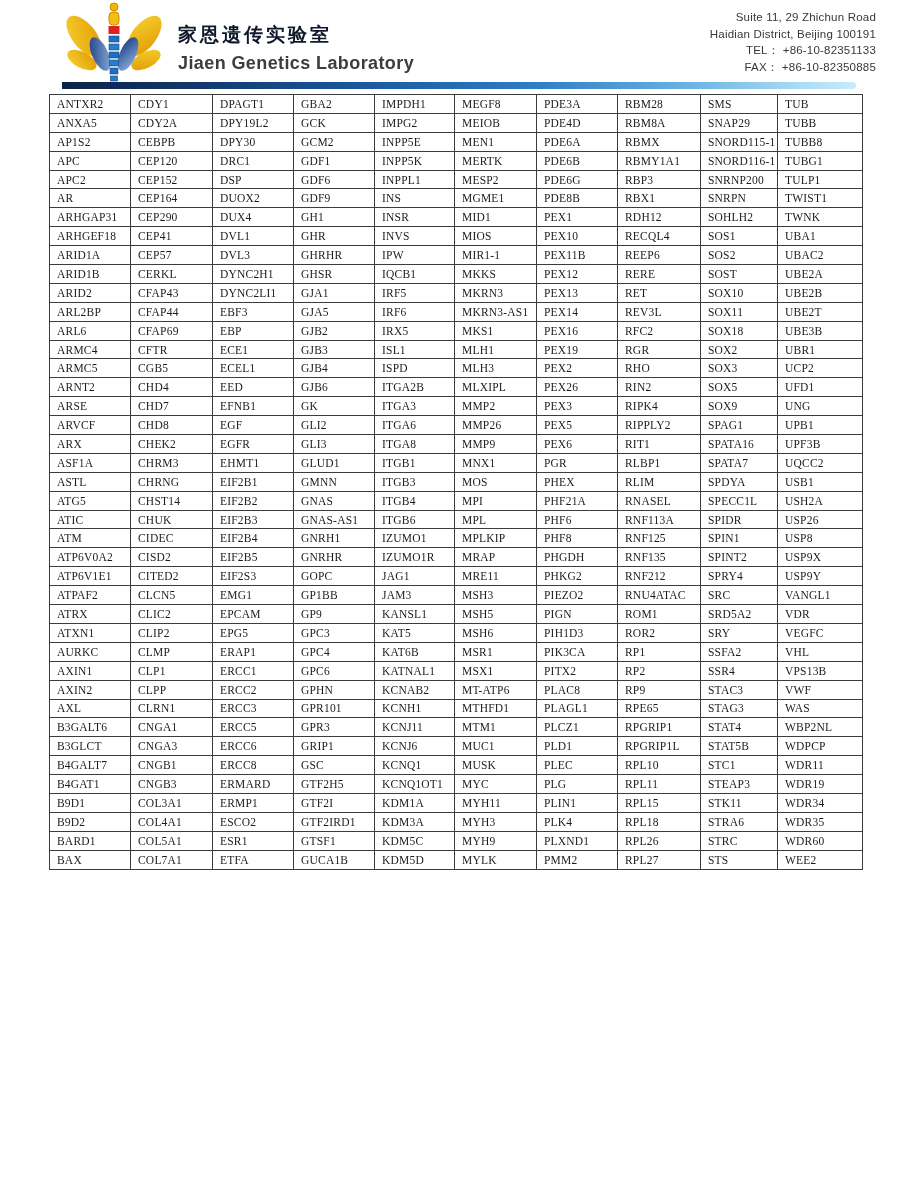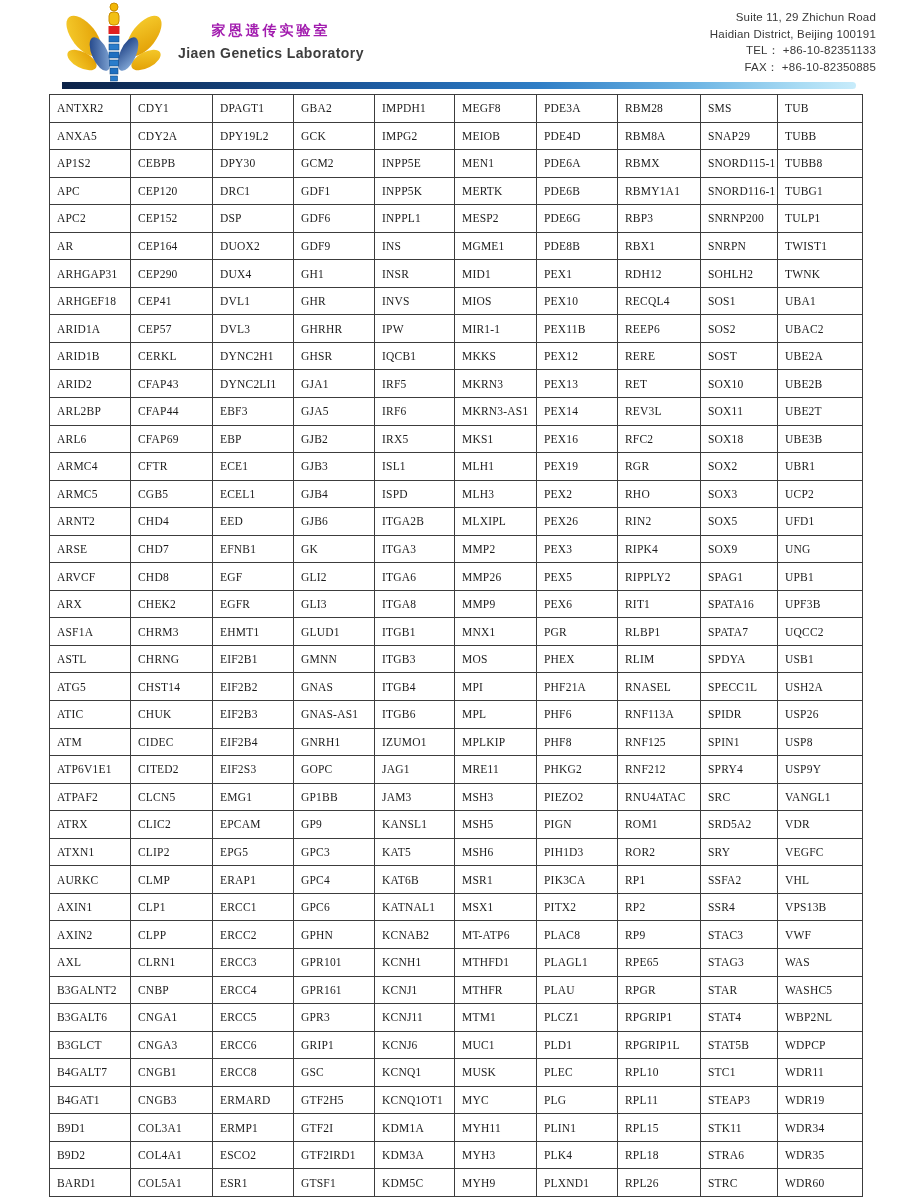--- a/index.html
+++ b/index.html
@@ -7,37 +7,37 @@
     width:900px;height:1200px;background:#ffffff;position:relative;
     font-family:"Liberation Sans","DejaVu Sans",sans-serif;
     -webkit-font-smoothing:antialiased;
   }
   
   .letterhead{position:absolute;left:0;top:0;width:900px;height:95px;}
   .logo{position:absolute;left:62px;top:2px;width:104px;height:80px;}
   .brand{position:absolute;left:178px;top:22px;}
   .brand-cn{
     font-family:"Liberation Serif","DejaVu Serif",serif;
-    font-size:14px;color:#a21caf;letter-spacing:3px;font-weight:600;text-align:center;
+    font-size:19px;color:#0f172a;letter-spacing:3px;font-weight:600;
   }
   .brand-en{
-    margin-top:5px;font-size:14px;color:#3d3d3d;letter-spacing:.4px;font-weight:600;
+    margin-top:5px;font-size:18px;color:#3d3d3d;letter-spacing:.4px;font-weight:600;
   }
   .contact{
     position:absolute;right:24px;top:9px;text-align:right;
     font-size:11.5px;font-weight:400;color:#383838;line-height:16.5px;letter-spacing:.2px;
   }
   .accent-bar{
     position:absolute;left:62px;top:82px;width:794px;height:7px;border-radius:0 4px 4px 0;
     background:linear-gradient(90deg,#0c2247 0%,#123a6e 18%,#1d5ca2 40%,#2f7ec6 60%,#6fb6e4 80%,#aadcf4 93%,#c8ecfb 100%);
   }
   
   .gene-table{
     position:absolute;left:49px;top:94px;
-    width:813px;height:1103px;
+    width:813px;height:776px;
     border-collapse:collapse;table-layout:fixed;
   }
   .gene-table td{
     border:1px solid #3c3c3c;
     font-family:"Liberation Serif","DejaVu Serif",serif;
     font-size:11.5px;color:#1b1b1b;
     padding:0 2px 0 7px;vertical-align:middle;
     white-space:nowrap;overflow:hidden;letter-spacing:.2px;
   }
 </style>
@@ -389,20 +389,32 @@
         <td>EIF2B4</td>
         <td>GNRH1</td>
         <td>IZUMO1</td>
         <td>MPLKIP</td>
         <td>PHF8</td>
         <td>RNF125</td>
         <td>SPIN1</td>
         <td>USP8</td>
       </tr>
       <tr>
+        <td>ATP6V0A2</td>
+        <td>CISD2</td>
+        <td>EIF2B5</td>
+        <td>GNRHR</td>
+        <td>IZUMO1R</td>
+        <td>MRAP</td>
+        <td>PHGDH</td>
+        <td>RNF135</td>
+        <td>SPINT2</td>
+        <td>USP9X</td>
+      </tr>
+      <tr>
         <td>ATP6V1E1</td>
         <td>CITED2</td>
         <td>EIF2S3</td>
         <td>GOPC</td>
         <td>JAG1</td>
         <td>MRE11</td>
         <td>PHKG2</td>
         <td>RNF212</td>
         <td>SPRY4</td>
         <td>USP9Y</td>
@@ -485,32 +497,20 @@
         <td>ERCC3</td>
         <td>GPR101</td>
         <td>KCNH1</td>
         <td>MTHFD1</td>
         <td>PLAGL1</td>
         <td>RPE65</td>
         <td>STAG3</td>
         <td>WAS</td>
       </tr>
       <tr>
-        <td>B3GALNT2</td>
-        <td>CNBP</td>
-        <td>ERCC4</td>
-        <td>GPR161</td>
-        <td>KCNJ1</td>
-        <td>MTHFR</td>
-        <td>PLAU</td>
-        <td>RPGR</td>
-        <td>STAR</td>
-        <td>WASHC5</td>
-      </tr>
-      <tr>
         <td>B3GALT6</td>
         <td>CNGA1</td>
         <td>ERCC5</td>
         <td>GPR3</td>
         <td>KCNJ11</td>
         <td>MTM1</td>
         <td>PLCZ1</td>
         <td>RPGRIP1</td>
         <td>STAT4</td>
         <td>WBP2NL</td>
@@ -580,14 +580,26 @@
         <td>COL5A1</td>
         <td>ESR1</td>
         <td>GTSF1</td>
         <td>KDM5C</td>
         <td>MYH9</td>
         <td>PLXND1</td>
         <td>RPL26</td>
         <td>STRC</td>
         <td>WDR60</td>
       </tr>
+      <tr>
+        <td>BAX</td>
+        <td>COL7A1</td>
+        <td>ETFA</td>
+        <td>GUCA1B</td>
+        <td>KDM5D</td>
+        <td>MYLK</td>
+        <td>PMM2</td>
+        <td>RPL27</td>
+        <td>STS</td>
+        <td>WEE2</td>
+      </tr>
     </tbody>
 </table>
 
 </body></html>

